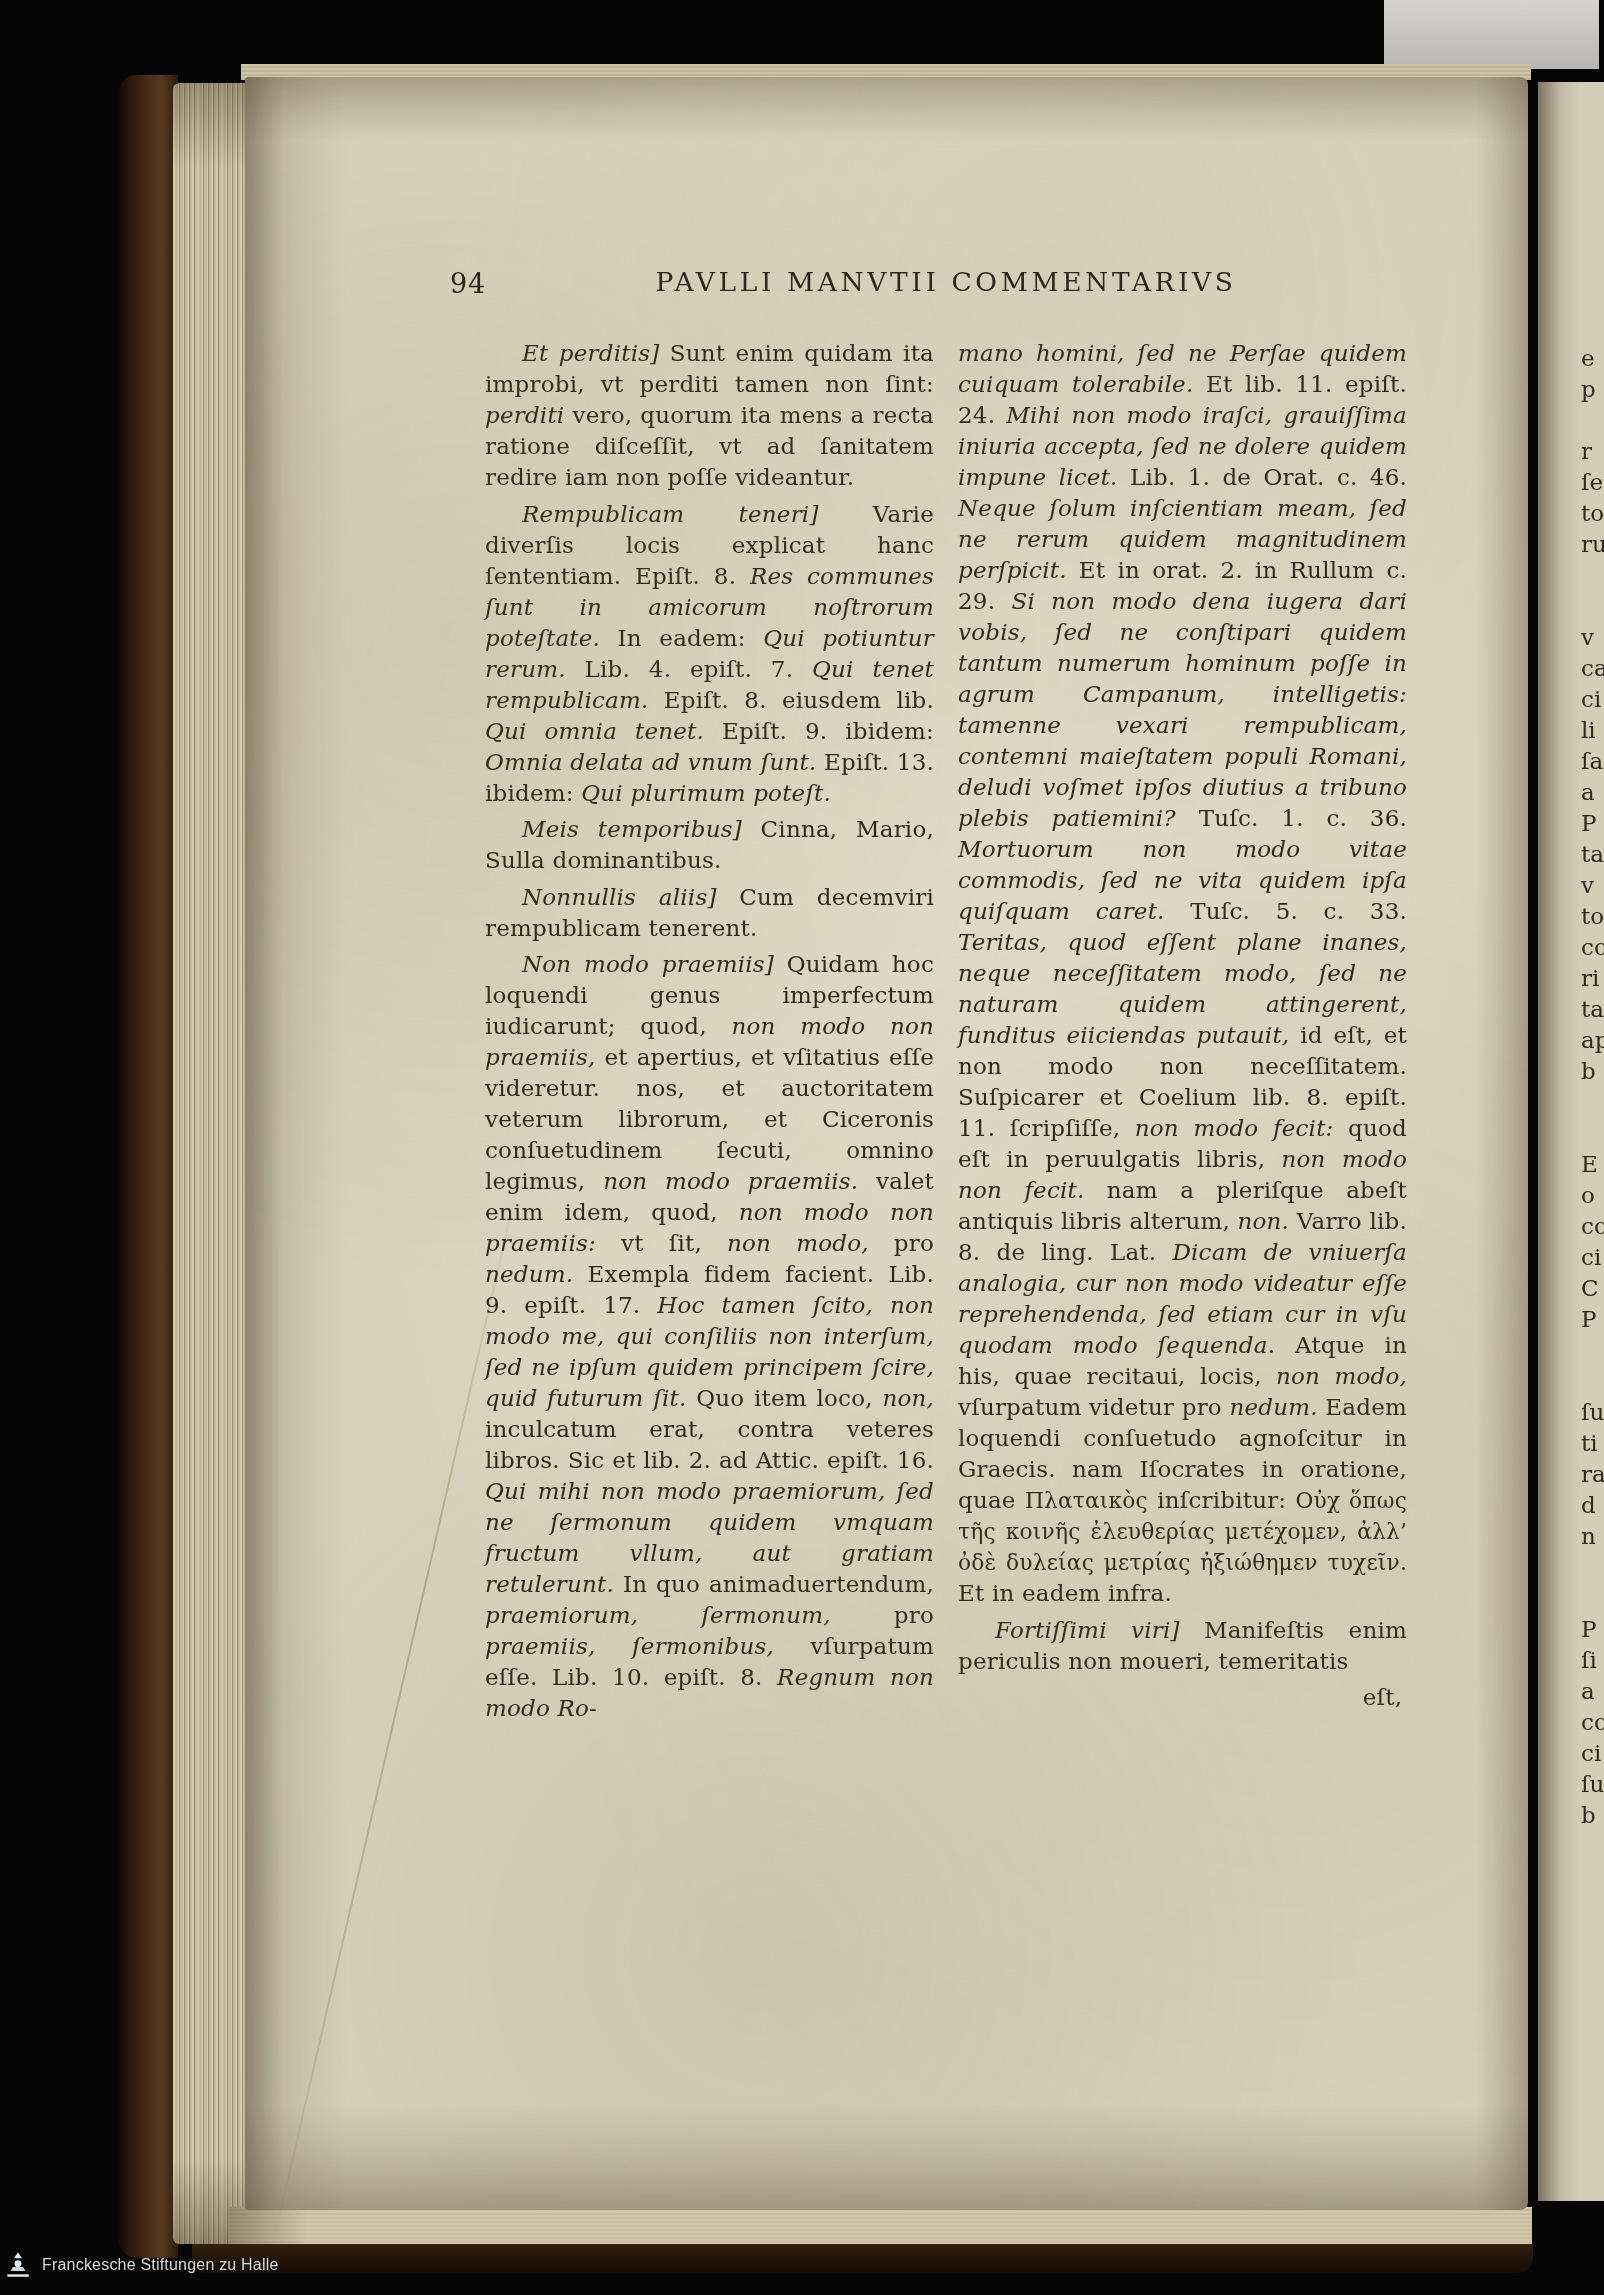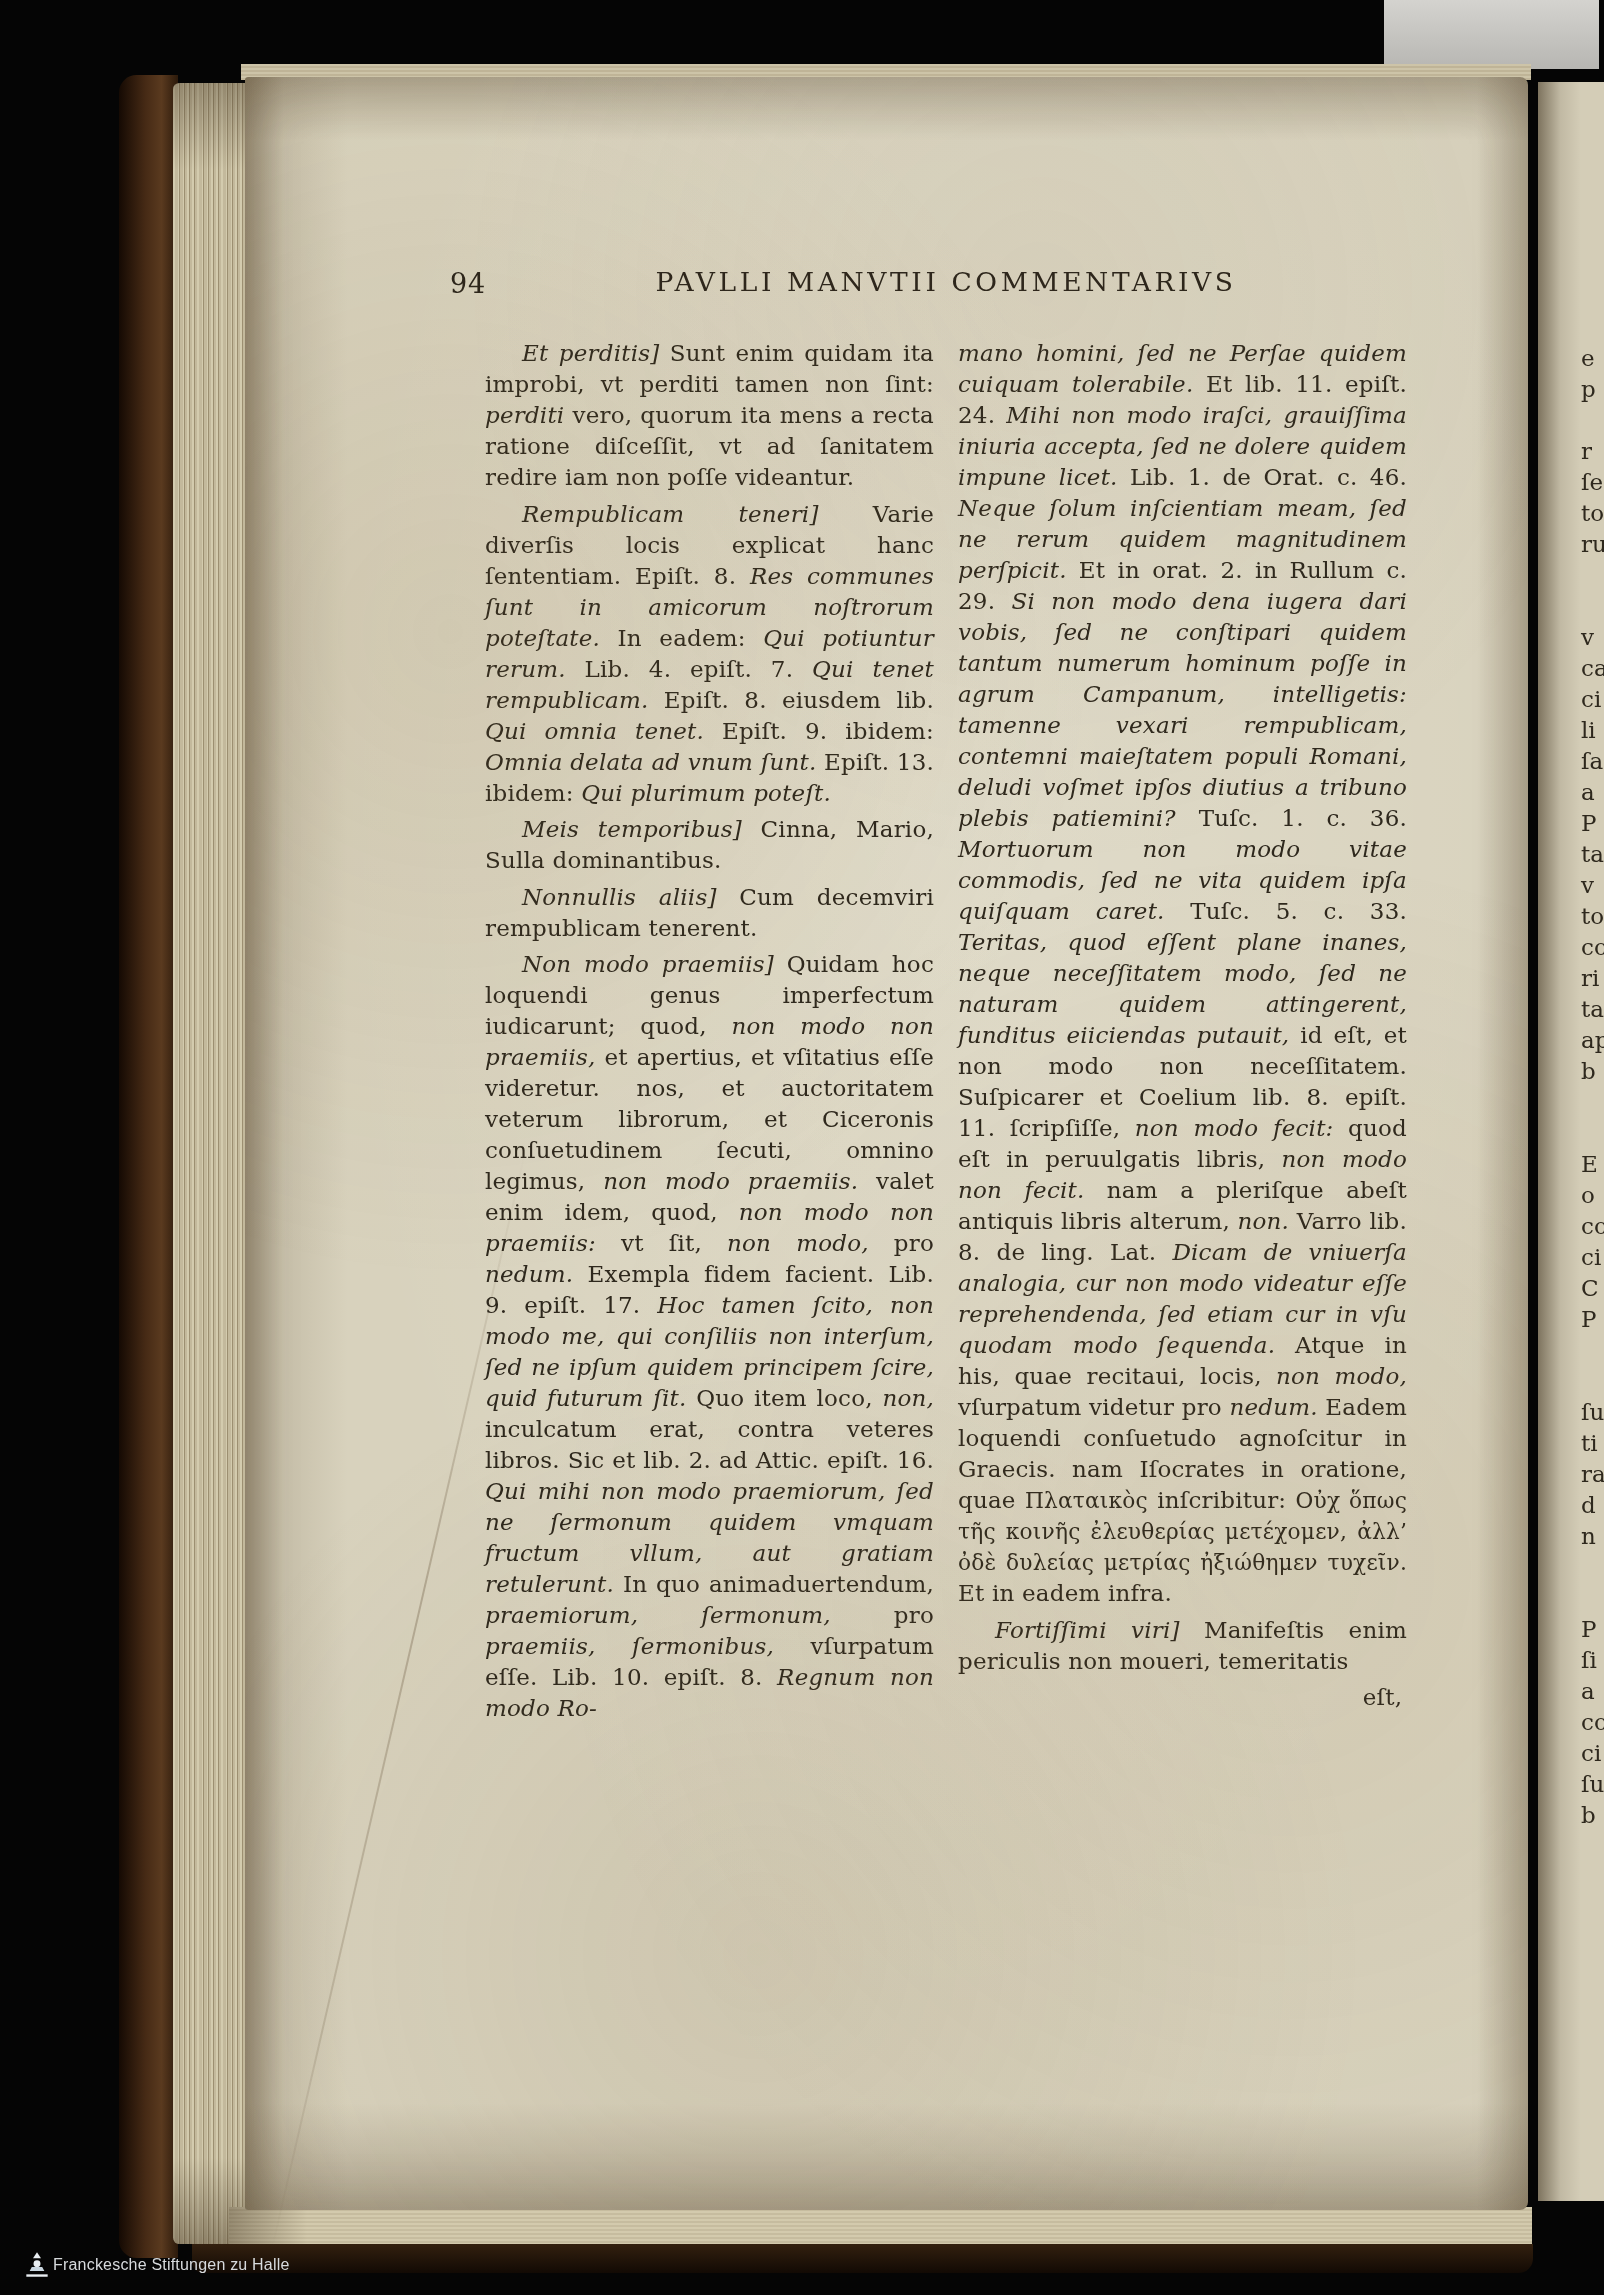--- a/index.html
+++ b/index.html
@@ -114,21 +114,21 @@
       #d4cdb7;
     overflow:hidden;
   }
   .next-page-fragments{
     position:absolute;left:43px;top:261px;font-size:23px;line-height:31px;color:var(--ink);
   }
   .frag-line{height:31px;white-space:nowrap;}
 
   
   .watermark{
-    position:absolute;left:21px;bottom:14.4px;display:flex;align-items:center;gap:0;
+    position:absolute;left:2px;bottom:14.4px;display:flex;align-items:center;gap:8px;
   }
   .watermark .logo{width:32px;height:32px;display:block;}
   .watermark .label{
     font-family:"Liberation Sans", sans-serif;font-size:16px;color:#d7dadd;
     letter-spacing:0.2px;
   }
 </style>
 </head>
 <body>
 

